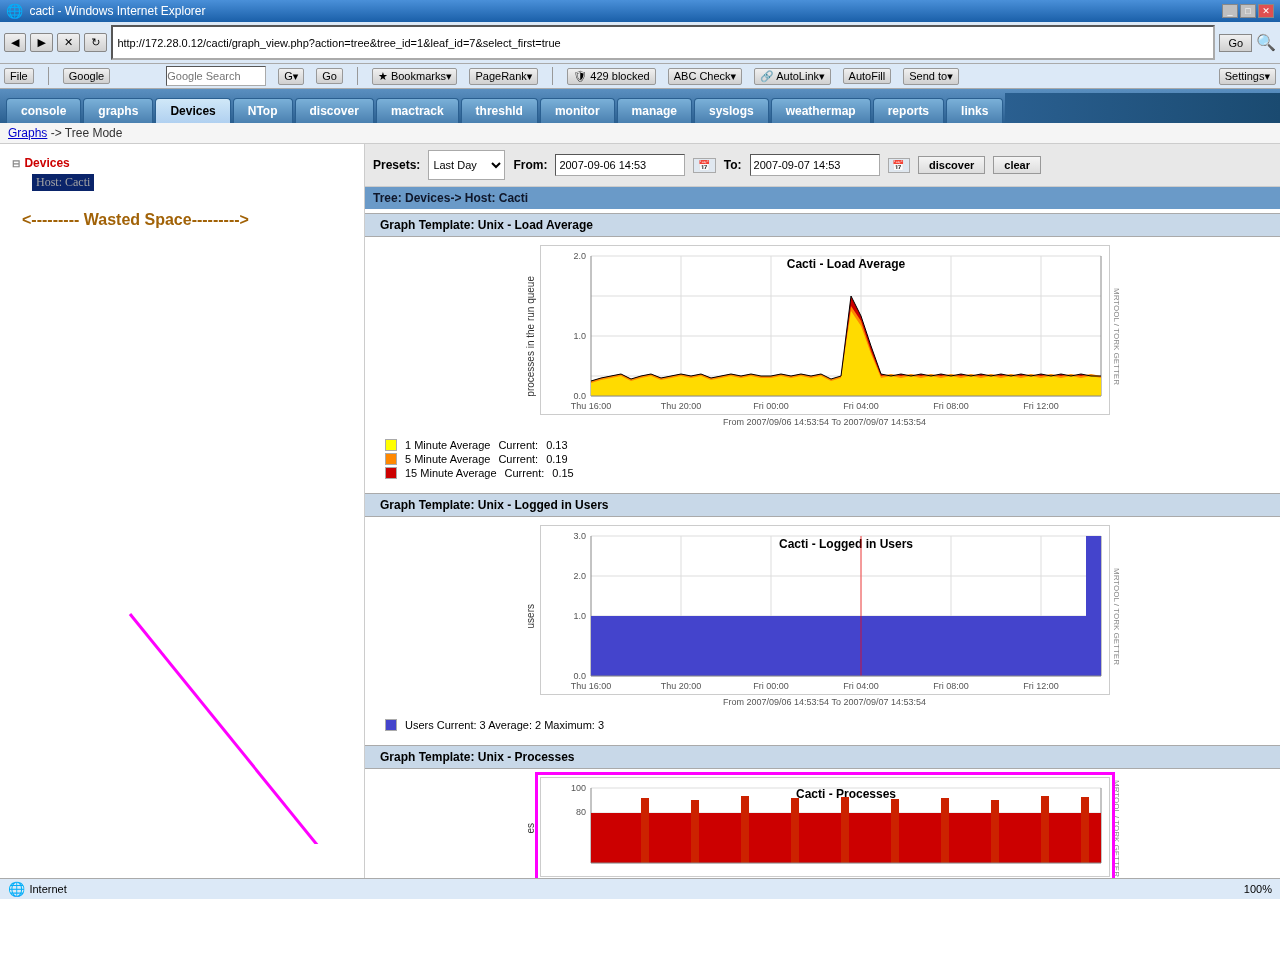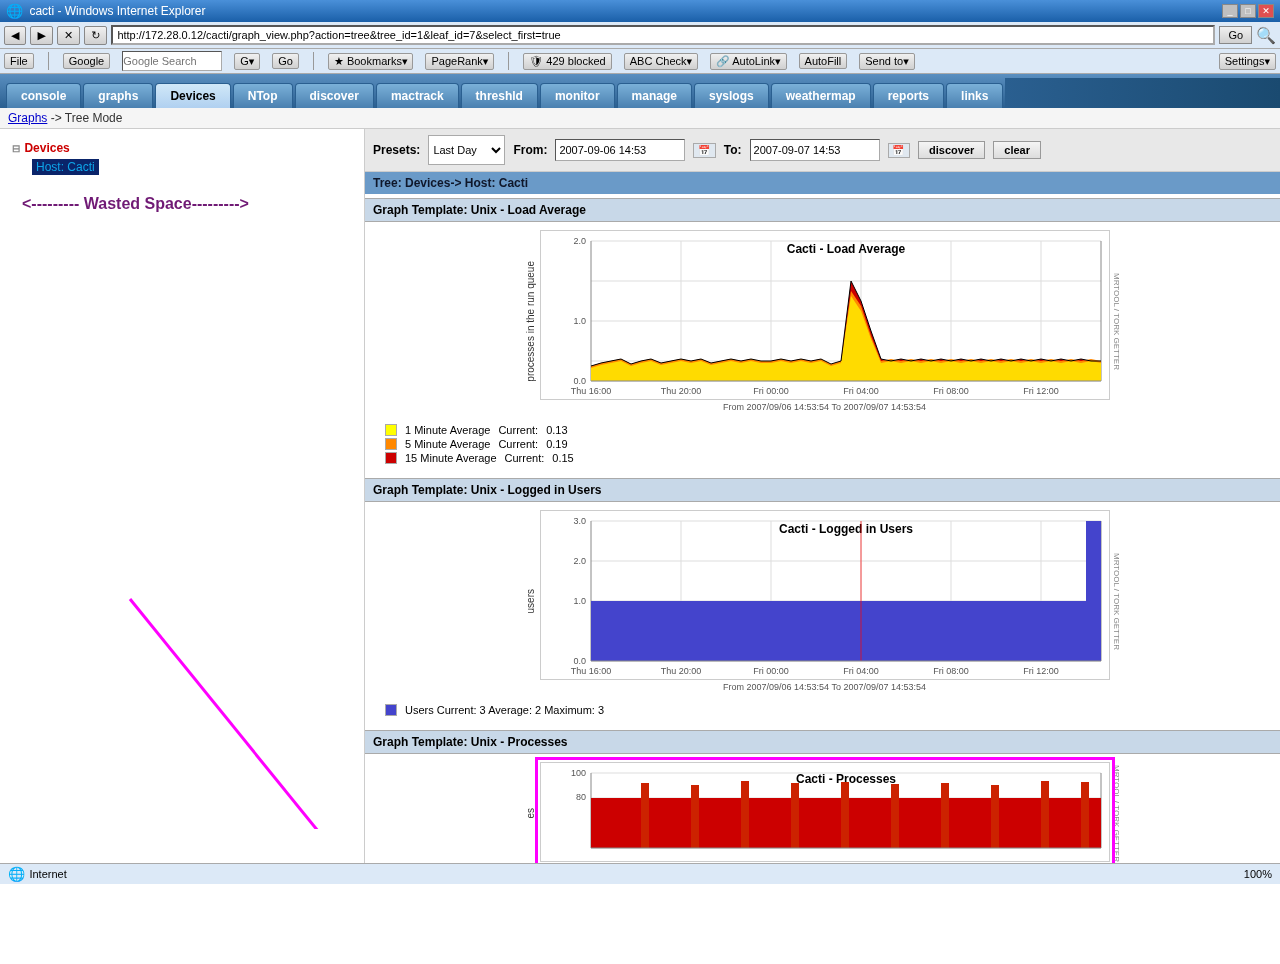--- a/index.html
+++ b/index.html
@@ -6,21 +6,21 @@
     body { font-family: Arial, Helvetica, sans-serif; font-size: 12px; background: #fff; overflow-x: hidden; }
     .title-bar { background: linear-gradient(to bottom, #4a90d9, #1a5fa8); color: white; font-size: 12px; padding: 3px 6px; display: flex; align-items: center; justify-content: space-between; }
     .title-bar .title-text { display: flex; align-items: center; gap: 6px; }
     .title-bar .win-controls { display: flex; gap: 2px; }
     .win-btn { width: 16px; height: 14px; background: #c0c0c0; border: 1px solid #888; font-size: 9px; display: flex; align-items: center; justify-content: center; cursor: pointer; }
     .win-btn.close { background: #e05050; }
 
     .nav-bar { background: #dce9f7; padding: 3px 4px; display: flex; align-items: center; gap: 4px; border-bottom: 1px solid #aaa; }
     .nav-btn { background: linear-gradient(to bottom, #f0f0f0, #d0d0d0); border: 1px solid #888; padding: 2px 6px; font-size: 11px; cursor: pointer; border-radius: 2px; }
     .address-bar { flex: 1; display: flex; align-items: center; gap: 4px; }
-    .address-input { flex: 1; height: 20px; border: 2px inset #aaa; padding: 2px 4px; font-size: 11px; background: white; }
+    .address-input { flex: 1; height: 35px; border: 2px inset #aaa; padding: 2px 4px; font-size: 11px; background: white; }
     .go-btn { background: linear-gradient(to bottom, #f0f0f0, #d0d0d0); border: 1px solid #888; padding: 2px 8px; font-size: 11px; cursor: pointer; }
 
     .toolbar-bar { background: #dce9f7; padding: 2px 4px; display: flex; align-items: center; gap: 12px; border-bottom: 1px solid #aaa; flex-wrap: wrap; }
     .toolbar-btn { background: linear-gradient(to bottom, #f0f0f0, #d0d0d0); border: 1px solid #999; padding: 1px 5px; font-size: 11px; cursor: pointer; border-radius: 2px; display: flex; align-items: center; gap: 2px; }
     .sep { width: 1px; height: 18px; background: #999; margin: 0 2px; }
 
     
     .cacti-nav { background: linear-gradient(to bottom, #5a8fc0, #2a5f90); padding: 0; display: flex; align-items: flex-end; gap: 2px; padding-left: 6px; padding-top: 4px; }
     .cacti-tab { background: linear-gradient(to bottom, #7ab0d8, #4a80b0); color: white; padding: 5px 14px; font-size: 12px; font-weight: bold; border-radius: 4px 4px 0 0; cursor: pointer; border: 1px solid #2a5f90; border-bottom: none; text-decoration: none; display: block; }
     .cacti-tab.active { background: linear-gradient(to bottom, #d0e8f8, #b0d0f0); color: #000; }
@@ -29,41 +29,41 @@
     .breadcrumb { padding: 3px 8px; font-size: 12px; color: #333; border-bottom: 1px solid #ccc; background: #f5f5f5; }
     .breadcrumb a { color: #0000cc; text-decoration: underline; }
 
     
     .main-layout { display: flex; height: calc(100vh - 200px); overflow: hidden; }
 
     
     .sidebar { width: 360px; min-width: 360px; border-right: 1px solid #ccc; overflow-y: auto; overflow-x: auto; padding: 6px; background: #fff; position: relative; }
     .sidebar-tree-root { color: #cc0000; font-size: 12px; font-weight: bold; display: flex; align-items: center; gap: 4px; cursor: pointer; margin-bottom: 4px; }
     .sidebar-tree-child { margin-left: 20px; }
-    .sidebar-host-selected { background: #0a246a; color: #0ea5e9; padding: 1px 4px; font-size: 12px; display: inline-block; }
-
-    .wasted-space-label { color: #701a75; font-size: 16px; font-weight: bold; margin-top: 20px; margin-left: 10px; }
+    .sidebar-host-selected { background: #0a246a; color: #a3a3a3; padding: 1px 4px; font-size: 12px; display: inline-block; font-family: Liberation Serif, serif; }
+
+    .wasted-space-label { color: #a16207; font-size: 16px; font-weight: bold; margin-top: 20px; margin-left: 10px; }
     .unwanted-label { color: #ff00ff; font-size: 14px; font-weight: bold; margin-top: 200px; margin-left: 10px; }
 
     
     .content-area { flex: 1; overflow-y: auto; overflow-x: auto; background: #fff; }
 
     
     .controls-bar { background: #e8e8e8; padding: 6px 8px; display: flex; align-items: center; gap: 8px; border-bottom: 1px solid #ccc; }
     .controls-label { font-size: 12px; font-weight: bold; }
     .controls-select { height: 30px; font-size: 11px; border: 1px solid #aaa; background: white; }
     .controls-input { height: 22px; font-size: 11px; border: 1px inset #aaa; padding: 0 3px; width: 130px; background: white; }
     .controls-btn { background: linear-gradient(to bottom, #f5f5f5, #ddd); border: 1px solid #999; padding: 2px 10px; font-size: 11px; cursor: pointer; font-weight: bold; }
     .cal-btn { background: #e0e8f0; border: 1px solid #aaa; padding: 1px 4px; font-size: 10px; cursor: pointer; }
 
     
     .tree-header { background: #6a9ac8; color: #0f172a; padding: 4px 8px; font-size: 12px; font-weight: bold; margin-bottom: 0; }
 
     
-    .graph-template-header { background: #c8d8e8; padding: 4px 8px; font-size: 12px; border-top: 1px solid #aaa; border-bottom: 1px solid #aaa; margin-top: 4px; }
+    .graph-template-header { background: #c8d8e8; padding: 4px 15px; font-size: 12px; border-top: 1px solid #aaa; border-bottom: 1px solid #aaa; margin-top: 4px; }
     .graph-template-header span { font-weight: bold; }
 
     
     .graph-container { padding: 8px; display: flex; justify-content: center; }
 
     
     .legend { padding: 4px 20px 8px; font-size: 11px; }
     .legend-item { display: flex; align-items: center; gap: 8px; margin-bottom: 2px; }
     .legend-color { width: 12px; height: 12px; display: inline-block; }
 
@@ -107,21 +107,21 @@
       <input class="address-input" type="text" value="http://172.28.0.12/cacti/graph_view.php?action=tree&amp;tree_id=1&amp;leaf_id=7&amp;select_first=true" style="">
     </div>
     <button class="go-btn">Go</button>
     <span style="font-size:16px; cursor:pointer;">🔍</span>
   </div>
 
   <div class="toolbar-bar">
     <button class="toolbar-btn">File</button>
     <div class="sep"></div>
     <button class="toolbar-btn">Google</button>
-    <input type="text" style="width: 100px; height: 20px; font-size: 11px; border: 1px inset rgb(170, 170, 170);" placeholder="Google Search">
+    <input type="text" style="width: 100px; height: 20px; font-size: 11px; border: 1px inset rgb(170, 170, 170); margin-left: 44px;" placeholder="Google Search">
     <button class="toolbar-btn">G▾</button>
     <button class="toolbar-btn">Go</button>
     <div class="sep"></div>
     <button class="toolbar-btn">★ Bookmarks▾</button>
     <button class="toolbar-btn">PageRank▾</button>
     <div class="sep"></div>
     <button class="toolbar-btn">🛡 429 blocked</button>
     <button class="toolbar-btn">ABC Check▾</button>
     <button class="toolbar-btn">🔗 AutoLink▾</button>
     <button class="toolbar-btn">AutoFill</button>

